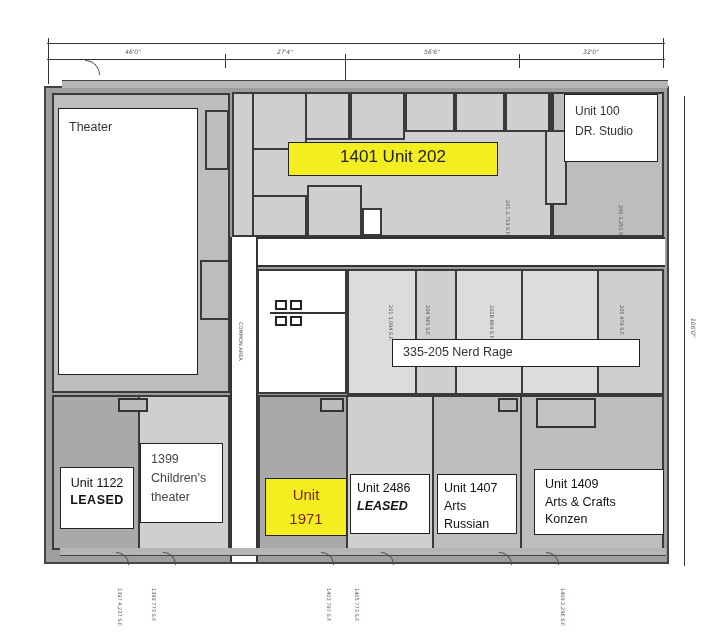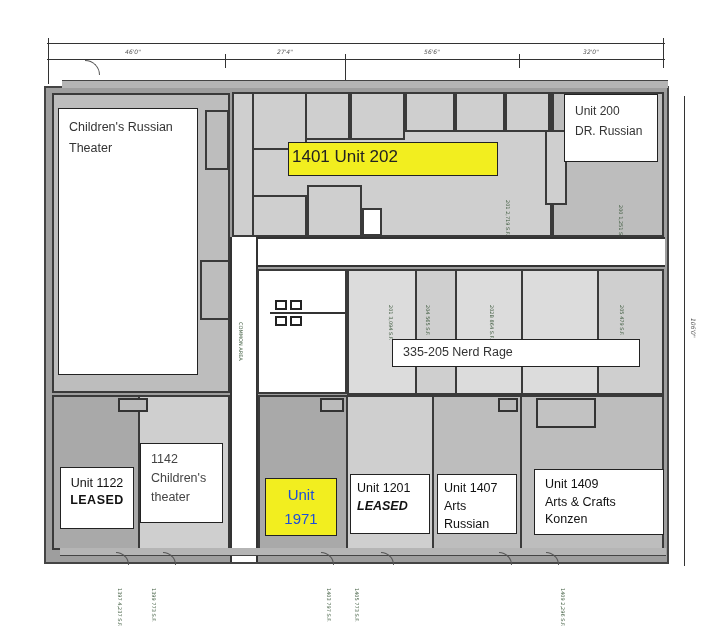--- a/index.html
+++ b/index.html
@@ -7,21 +7,21 @@
   .abs{position:absolute;box-sizing:border-box;}
   .dim-line{position:absolute;background:#333;}
   .dim-text{position:absolute;font-size:6px;color:#555;font-style:italic;font-family:"DejaVu Sans",sans-serif;transform:translateX(-50%);}
   .room{position:absolute;box-sizing:border-box;border:2px solid #3a3a3a;}
   .dark{background:#a9a9a9;}
   .mid{background:#bdbdbd;}
   .light{background:#cfcfcf;}
   .pale{background:#dcdcdc;}
   .white{background:#ffffff;}
   .label{position:absolute;box-sizing:border-box;background:#fff;border:1.5px solid #222;color:#333;}
-  .yellow{background:#f2ee1f;border:1.5px solid #222;}
+  .yellow{background:#f2ee1f;border:1.5px solid #222;text-align:center;}
   .lbl-line{display:block;}
   .calibri{font-family:"Liberation Sans",sans-serif;color:#111;}
   .tiny{position:absolute;font-size:5px;color:#3d5a3d;writing-mode:vertical-rl;font-family:"DejaVu Sans",sans-serif;}
   .door{position:absolute;border:1px solid #555;border-radius:0 100% 0 0;border-left:none;border-bottom:none;background:transparent;}
 </style>
 </head>
 <body>
 
 <div>
   <div class="dim-line" style="left:47px;top:43px;width:618px;height:1px;"></div>
@@ -40,43 +40,42 @@
 </div>
 
 <div class="abs" style="left:44px;top:86px;width:625px;height:478px;background:#9e9e9e;border:2px solid #444;"></div>
 <div class="abs" style="left:62px;top:80px;width:606px;height:8px;background:#b5b5b5;border-top:1px solid #444;"></div>
 <div class="door" style="left:85px;top:60px;width:14px;height:14px;"></div>
 
 <div class="room mid" style="left:52px;top:93px;width:178px;height:300px;"></div>
 <div class="room mid" style="left:205px;top:110px;width:24px;height:60px;"></div>
 <div class="room mid" style="left:200px;top:260px;width:30px;height:60px;"></div>
 <div class="label" style="left:58px;top:108px;width:140px;height:267px;padding:8px 10px;font-size:12.5px;line-height:21px;">
-  <span class="lbl-line">Children's Russian</span>
   <span class="lbl-line">Theater</span>
 </div>
 
 <div class="room light" style="left:252px;top:92px;width:300px;height:145px;"></div>
 <div class="room light" style="left:252px;top:92px;width:55px;height:58px;"></div>
 <div class="room light" style="left:305px;top:92px;width:45px;height:48px;"></div>
 <div class="room light" style="left:350px;top:92px;width:55px;height:48px;"></div>
 <div class="room light" style="left:405px;top:92px;width:50px;height:40px;"></div>
 <div class="room light" style="left:455px;top:92px;width:50px;height:40px;"></div>
 <div class="room light" style="left:505px;top:92px;width:45px;height:40px;"></div>
 <div class="room light" style="left:252px;top:195px;width:55px;height:42px;"></div>
 <div class="room light" style="left:307px;top:185px;width:55px;height:52px;"></div>
 <div class="room white" style="left:362px;top:208px;width:20px;height:28px;"></div>
 <div class="room light" style="left:232px;top:92px;width:22px;height:145px;"></div>
 <div class="label yellow" style="left:288px;top:142px;width:210px;height:34px;padding:4px 3px;font-size:17px;color:#222;">1401 Unit 202</div>
 <span class="tiny" style="left:505px;top:200px;">201 2,719 S.F.</span>
 
 <div class="room mid" style="left:552px;top:92px;width:112px;height:145px;"></div>
 <div class="room light" style="left:545px;top:130px;width:22px;height:75px;"></div>
 <div class="label" style="left:564px;top:94px;width:94px;height:68px;padding:6px 10px;font-size:12px;line-height:20px;">
-  <span class="lbl-line">Unit 200</span>
-  <span class="lbl-line">DR. Russian</span>
+  <span class="lbl-line">Unit 100</span>
+  <span class="lbl-line">DR. Studio</span>
 </div>
 <span class="tiny" style="left:618px;top:205px;">200 1,251 S.F.</span>
 
 <div class="abs white" style="left:230px;top:237px;width:435px;height:30px;border-top:2px solid #333;border-bottom:2px solid #333;"></div>
 <div class="abs white" style="left:230px;top:237px;width:28px;height:325px;border-left:2px solid #333;border-right:2px solid #333;"></div>
 <div class="abs" style="left:238px;top:322px;width:8px;height:60px;">
   <span class="tiny" style="left:0;top:0;position:relative;color:#3d5a3d;">COMMON AREA</span>
 </div>
 
 <div class="room white" style="left:257px;top:269px;width:90px;height:125px;"></div>
@@ -106,30 +105,30 @@
 <div class="abs" style="left:118px;top:398px;width:30px;height:14px;border:2px solid #333;background:#bbb;"></div>
 <div class="abs" style="left:320px;top:398px;width:24px;height:14px;border:2px solid #333;background:#bbb;"></div>
 <div class="abs" style="left:498px;top:398px;width:20px;height:14px;border:2px solid #333;background:#bbb;"></div>
 <div class="abs" style="left:536px;top:398px;width:60px;height:30px;border:2px solid #333;background:#c2c2c2;"></div>
 
 <div class="label" style="left:60px;top:467px;width:74px;height:62px;padding:7px 5px;font-size:12.5px;line-height:17px;text-align:center;color:#111;">
   <span class="lbl-line">Unit 1122</span>
   <span class="lbl-line" style="font-weight:bold;letter-spacing:0.5px;">LEASED</span>
 </div>
 <div class="label" style="left:140px;top:443px;width:83px;height:80px;padding:6px 10px;font-size:12.5px;line-height:19px;color:#444;">
-  <span class="lbl-line">1142</span>
+  <span class="lbl-line">1399</span>
   <span class="lbl-line">Children's</span>
   <span class="lbl-line">theater</span>
 </div>
-<div class="label yellow" style="left:265px;top:478px;width:72px;height:58px;padding:4px 0;font-size:15px;line-height:24px;text-align:center;color:#1d4ed8;">
+<div class="label yellow" style="left:265px;top:478px;width:82px;height:58px;padding:4px 0;font-size:15px;line-height:24px;text-align:center;color:#7f1d1d;">
   <span class="lbl-line">Unit</span>
   <span class="lbl-line">1971</span>
 </div>
 <div class="label calibri" style="left:350px;top:474px;width:80px;height:60px;padding:4px 6px;font-size:12.5px;line-height:18px;">
-  <span class="lbl-line">Unit 1201</span>
+  <span class="lbl-line">Unit 2486</span>
   <span class="lbl-line" style="font-weight:bold;font-style:italic;">LEASED</span>
 </div>
 <div class="label calibri" style="left:437px;top:474px;width:80px;height:60px;padding:4px 6px;font-size:12.5px;line-height:18px;">
   <span class="lbl-line">Unit 1407</span>
   <span class="lbl-line">Arts</span>
   <span class="lbl-line">Russian</span>
 </div>
 <div class="label calibri" style="left:534px;top:469px;width:130px;height:66px;padding:6px 10px;font-size:12.5px;line-height:17.5px;">
   <span class="lbl-line">Unit 1409</span>
   <span class="lbl-line">Arts &amp; Crafts</span>

